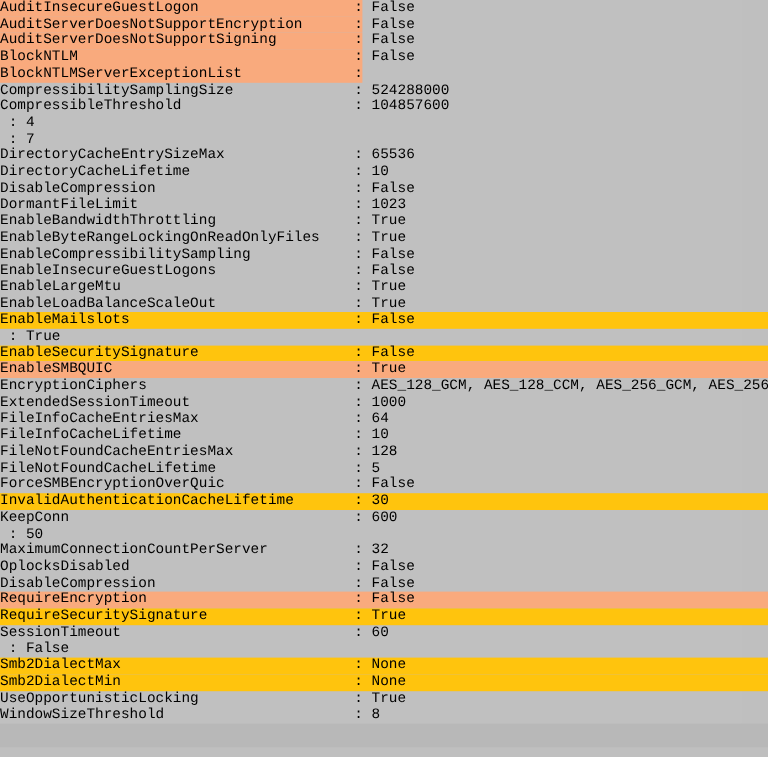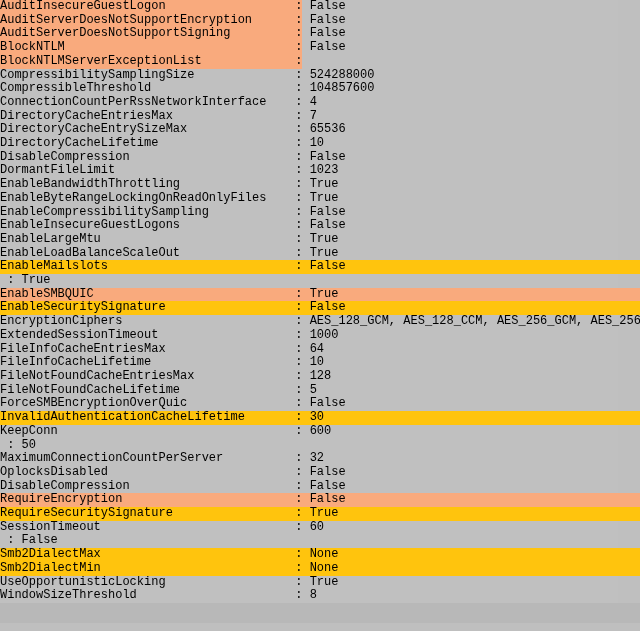--- a/index.html
+++ b/index.html
@@ -14,36 +14,36 @@
 <body>
 
 <div class="term" id="term">
     <div class="row"><span class="cell hi1">AuditInsecureGuestLogon                  :</span><span class="cell"> False</span></div>
     <div class="row"><span class="cell hi1">AuditServerDoesNotSupportEncryption      :</span><span class="cell"> False</span></div>
     <div class="row"><span class="cell hi1">AuditServerDoesNotSupportSigning         :</span><span class="cell"> False</span></div>
     <div class="row"><span class="cell hi1">BlockNTLM                                :</span><span class="cell"> False</span></div>
     <div class="row"><span class="cell hi1">BlockNTLMServerExceptionList             :</span><span class="cell"> </span></div>
     <div class="row"><span class="cell">CompressibilitySamplingSize             </span><span class="cell"> : </span><span class="cell">524288000</span></div>
     <div class="row"><span class="cell">CompressibleThreshold                   </span><span class="cell"> : </span><span class="cell">104857600</span></div>
-    <div class="row"><span class="cell">ConnectionCountPerRssNetworkInterface   </span><span class="cell"> : </span><span class="cell">4</span></div>
-    <div class="row"><span class="cell">DirectoryCacheEntriesMax                </span><span class="cell"> : </span><span class="cell">7</span></div>
+    <div class="row"><span class="cell"> : </span><span class="cell">4</span></div>
+    <div class="row"><span class="cell"> : </span><span class="cell">7</span></div>
     <div class="row"><span class="cell">DirectoryCacheEntrySizeMax              </span><span class="cell"> : </span><span class="cell">65536</span></div>
     <div class="row"><span class="cell">DirectoryCacheLifetime                  </span><span class="cell"> : </span><span class="cell">10</span></div>
     <div class="row"><span class="cell">DisableCompression                      </span><span class="cell"> : </span><span class="cell">False</span></div>
     <div class="row"><span class="cell">DormantFileLimit                        </span><span class="cell"> : </span><span class="cell">1023</span></div>
     <div class="row"><span class="cell">EnableBandwidthThrottling               </span><span class="cell"> : </span><span class="cell">True</span></div>
     <div class="row"><span class="cell">EnableByteRangeLockingOnReadOnlyFiles   </span><span class="cell"> : </span><span class="cell">True</span></div>
     <div class="row"><span class="cell">EnableCompressibilitySampling           </span><span class="cell"> : </span><span class="cell">False</span></div>
     <div class="row"><span class="cell">EnableInsecureGuestLogons               </span><span class="cell"> : </span><span class="cell">False</span></div>
     <div class="row"><span class="cell">EnableLargeMtu                          </span><span class="cell"> : </span><span class="cell">True</span></div>
     <div class="row"><span class="cell">EnableLoadBalanceScaleOut               </span><span class="cell"> : </span><span class="cell">True</span></div>
     <div class="row"><span class="cell hi2">EnableMailslots                          : False                                            </span></div>
     <div class="row"><span class="cell"> : </span><span class="cell">True</span></div>
+    <div class="row"><span class="cell hi2">EnableSecuritySignature                  : False                                            </span></div>
     <div class="row"><span class="cell hi1">EnableSMBQUIC                            : True                                             </span></div>
-    <div class="row"><span class="cell hi2">EnableSecuritySignature                  : False                                            </span></div>
     <div class="row"><span class="cell">EncryptionCiphers                       </span><span class="cell"> : </span><span class="cell">AES_128_GCM, AES_128_CCM, AES_256_GCM, AES_256_CCM</span></div>
     <div class="row"><span class="cell">ExtendedSessionTimeout                  </span><span class="cell"> : </span><span class="cell">1000</span></div>
     <div class="row"><span class="cell">FileInfoCacheEntriesMax                 </span><span class="cell"> : </span><span class="cell">64</span></div>
     <div class="row"><span class="cell">FileInfoCacheLifetime                   </span><span class="cell"> : </span><span class="cell">10</span></div>
     <div class="row"><span class="cell">FileNotFoundCacheEntriesMax             </span><span class="cell"> : </span><span class="cell">128</span></div>
     <div class="row"><span class="cell">FileNotFoundCacheLifetime               </span><span class="cell"> : </span><span class="cell">5</span></div>
     <div class="row"><span class="cell">ForceSMBEncryptionOverQuic              </span><span class="cell"> : </span><span class="cell">False</span></div>
     <div class="row"><span class="cell hi2">InvalidAuthenticationCacheLifetime       : 30                                               </span></div>
     <div class="row"><span class="cell">KeepConn                                </span><span class="cell"> : </span><span class="cell">600</span></div>
     <div class="row"><span class="cell"> : </span><span class="cell">50</span></div>

